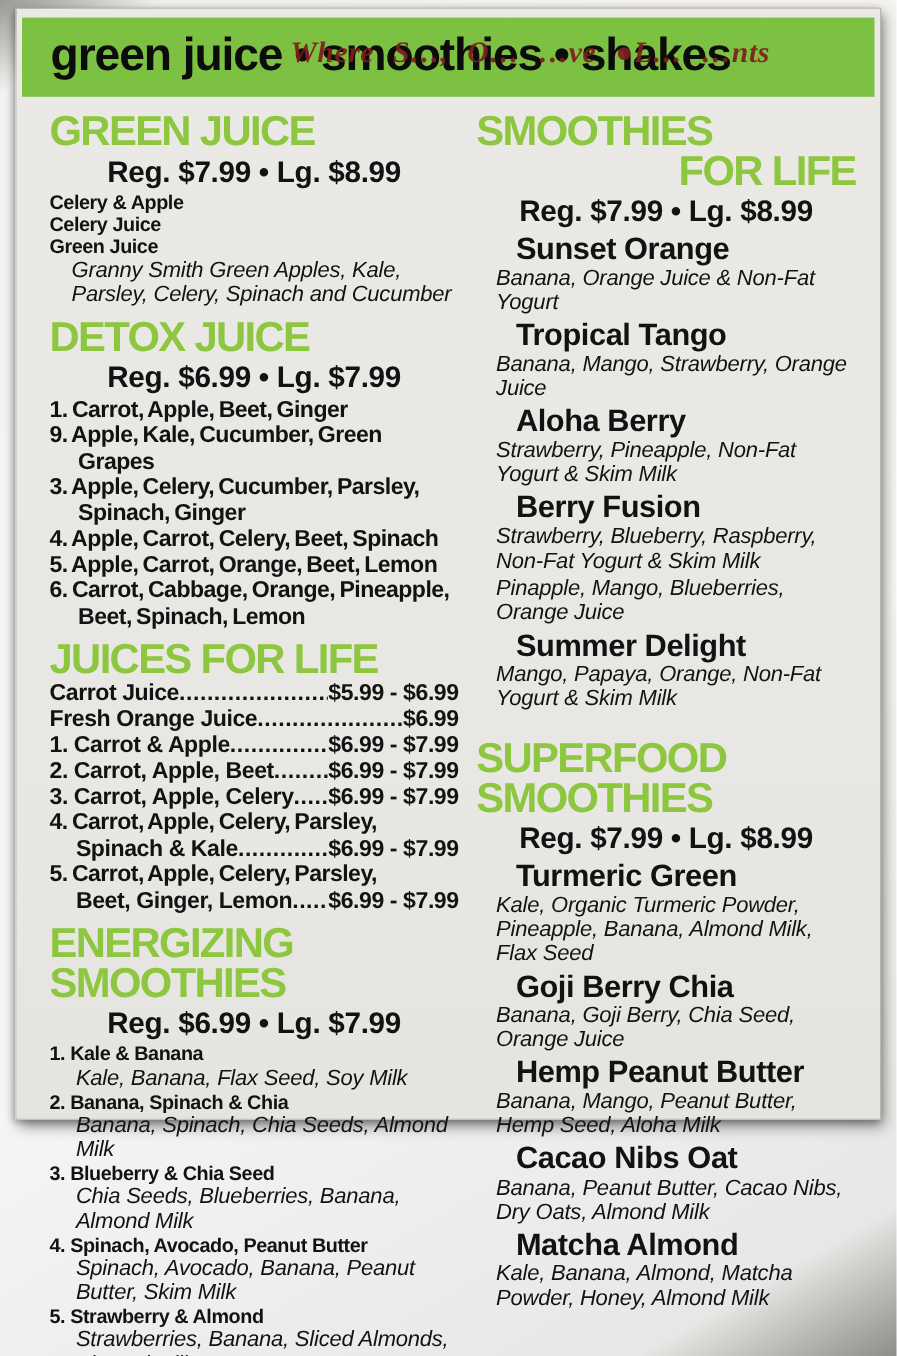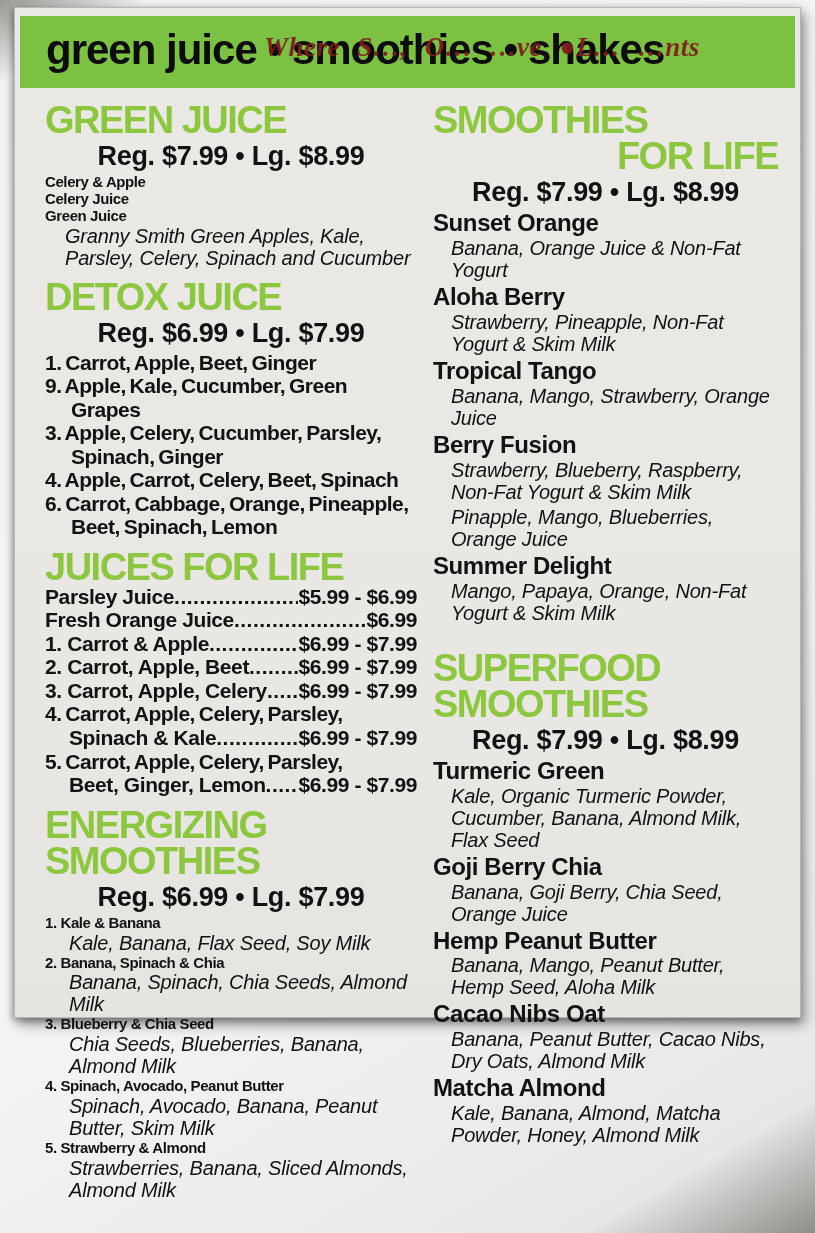--- a/index.html
+++ b/index.html
@@ -39,38 +39,38 @@
   .heading {
     color:#8dc63f; font-size:38px; font-weight:800;
     letter-spacing:-1.5px; line-height:.95;
   }
   .heading .hl2-right { text-align:right; }
   .price-line {
     text-align:center; font-weight:700; font-size:27px;
     letter-spacing:-.3px; line-height:1.15; margin:3px 0 2px 0;
   }
   .section { margin-bottom:10px; }
-  .item-name { font-weight:700; font-size:15px; letter-spacing:-.4px; line-height:1.12; }
+  .item-name { font-weight:700; font-size:18px; letter-spacing:-.4px; line-height:1.12; }
   .item-desc {
     font-style:italic; font-size:20px; letter-spacing:-.2px;
     line-height:1.1; padding-left:20px; margin-bottom:1px;
   }
   .num-item {
     font-weight:700; font-size:21px; letter-spacing:-.5px; word-spacing:-1.5px;
     line-height:1.12; padding-left:26px; text-indent:-26px;
   }
   .leader-row { display:flex; align-items:baseline; font-weight:700; font-size:21px;
     letter-spacing:-.4px; line-height:1.12; }
   .leader-row.indent { padding-left:24px; }
   .leader-label { white-space:nowrap; }
   .leader-dots { flex:1 1 auto; min-width:6px; overflow:hidden; white-space:nowrap; font-weight:700; }
   .leader-dots::before { content:"..........................................................."; letter-spacing:.5px; }
   .leader-price { white-space:nowrap; }
   .r-item { margin-bottom:3px; }
-  .r-item .item-name { font-size:24px; }
+  .r-item .item-name { font-size:28px;margin-left:36px; }
   .r-item .item-desc { padding-left:18px; }
   .e-item { margin-bottom:1px; }
   .e-item .item-desc { padding-left:24px; }
   .sec-smoothies-for-life { margin-bottom:26px; }
 </style>
 </head>
 <body>
 
 <div class="page">
 
@@ -98,27 +98,28 @@
         </div>
       </section>
 
       <section class="section">
         <h2 class="heading">DETOX JUICE</h2>
         <div class="price-line">Reg. $6.99 • Lg. $7.99</div>
         <div class="num-item">1. Carrot, Apple, Beet, Ginger</div>
         <div class="num-item">9. Apple, Kale, Cucumber, Green Grapes</div>
         <div class="num-item">3. Apple, Celery, Cucumber, Parsley, Spinach, Ginger</div>
         <div class="num-item">4. Apple, Carrot, Celery, Beet, Spinach</div>
+        <div class="num-item">5. Apple, Carrot, Orange, Beet, Lemon</div>
         <div class="num-item">6. Carrot, Cabbage, Orange, Pineapple, Beet, Spinach, Lemon</div>
       </section>
 
       <section class="section">
         <h2 class="heading">JUICES FOR LIFE</h2>
         <div class="leader-row">
-          <span class="leader-label">Parsley Juice</span>
+          <span class="leader-label">Carrot Juice</span>
           <span class="leader-dots"></span>
           <span class="leader-price">$5.99 - $6.99</span>
         </div>
         <div class="leader-row">
           <span class="leader-label">Fresh Orange Juice</span>
           <span class="leader-dots"></span>
           <span class="leader-price">$6.99</span>
         </div>
         <div class="leader-row">
           <span class="leader-label">1. Carrot &amp; Apple</span>
@@ -189,26 +190,26 @@
         <h2 class="heading">
           <div>SMOOTHIES</div>
           <div class="hl2-right">FOR LIFE</div>
         </h2>
         <div class="price-line">Reg. $7.99 • Lg. $8.99</div>
         <div class="r-item">
           <div class="item-name">Sunset Orange</div>
           <div class="item-desc">Banana, Orange Juice &amp; Non-Fat Yogurt</div>
         </div>
         <div class="r-item">
+          <div class="item-name">Tropical Tango</div>
+          <div class="item-desc">Banana, Mango, Strawberry, Orange Juice</div>
+        </div>
+        <div class="r-item">
           <div class="item-name">Aloha Berry</div>
           <div class="item-desc">Strawberry, Pineapple, Non-Fat Yogurt &amp; Skim Milk</div>
-        </div>
-        <div class="r-item">
-          <div class="item-name">Tropical Tango</div>
-          <div class="item-desc">Banana, Mango, Strawberry, Orange Juice</div>
         </div>
         <div class="r-item">
           <div class="item-name">Berry Fusion</div>
           <div class="item-desc">Strawberry, Blueberry, Raspberry, Non-Fat Yogurt &amp; Skim Milk</div>
         </div>
         <div class="r-item">
           <div class="item-desc">Pinapple, Mango, Blueberries, Orange Juice</div>
         </div>
         <div class="r-item">
           <div class="item-name">Summer Delight</div>
@@ -217,21 +218,21 @@
       </section>
 
       <section class="section">
         <h2 class="heading">
           <div>SUPERFOOD</div>
           <div>SMOOTHIES</div>
         </h2>
         <div class="price-line">Reg. $7.99 • Lg. $8.99</div>
         <div class="r-item">
           <div class="item-name">Turmeric Green</div>
-          <div class="item-desc">Kale, Organic Turmeric Powder, Cucumber, Banana, Almond Milk, Flax Seed</div>
+          <div class="item-desc">Kale, Organic Turmeric Powder, Pineapple, Banana, Almond Milk, Flax Seed</div>
         </div>
         <div class="r-item">
           <div class="item-name">Goji Berry Chia</div>
           <div class="item-desc">Banana, Goji Berry, Chia Seed, Orange Juice</div>
         </div>
         <div class="r-item">
           <div class="item-name">Hemp Peanut Butter</div>
           <div class="item-desc">Banana, Mango, Peanut Butter, Hemp Seed, Aloha Milk</div>
         </div>
         <div class="r-item">

